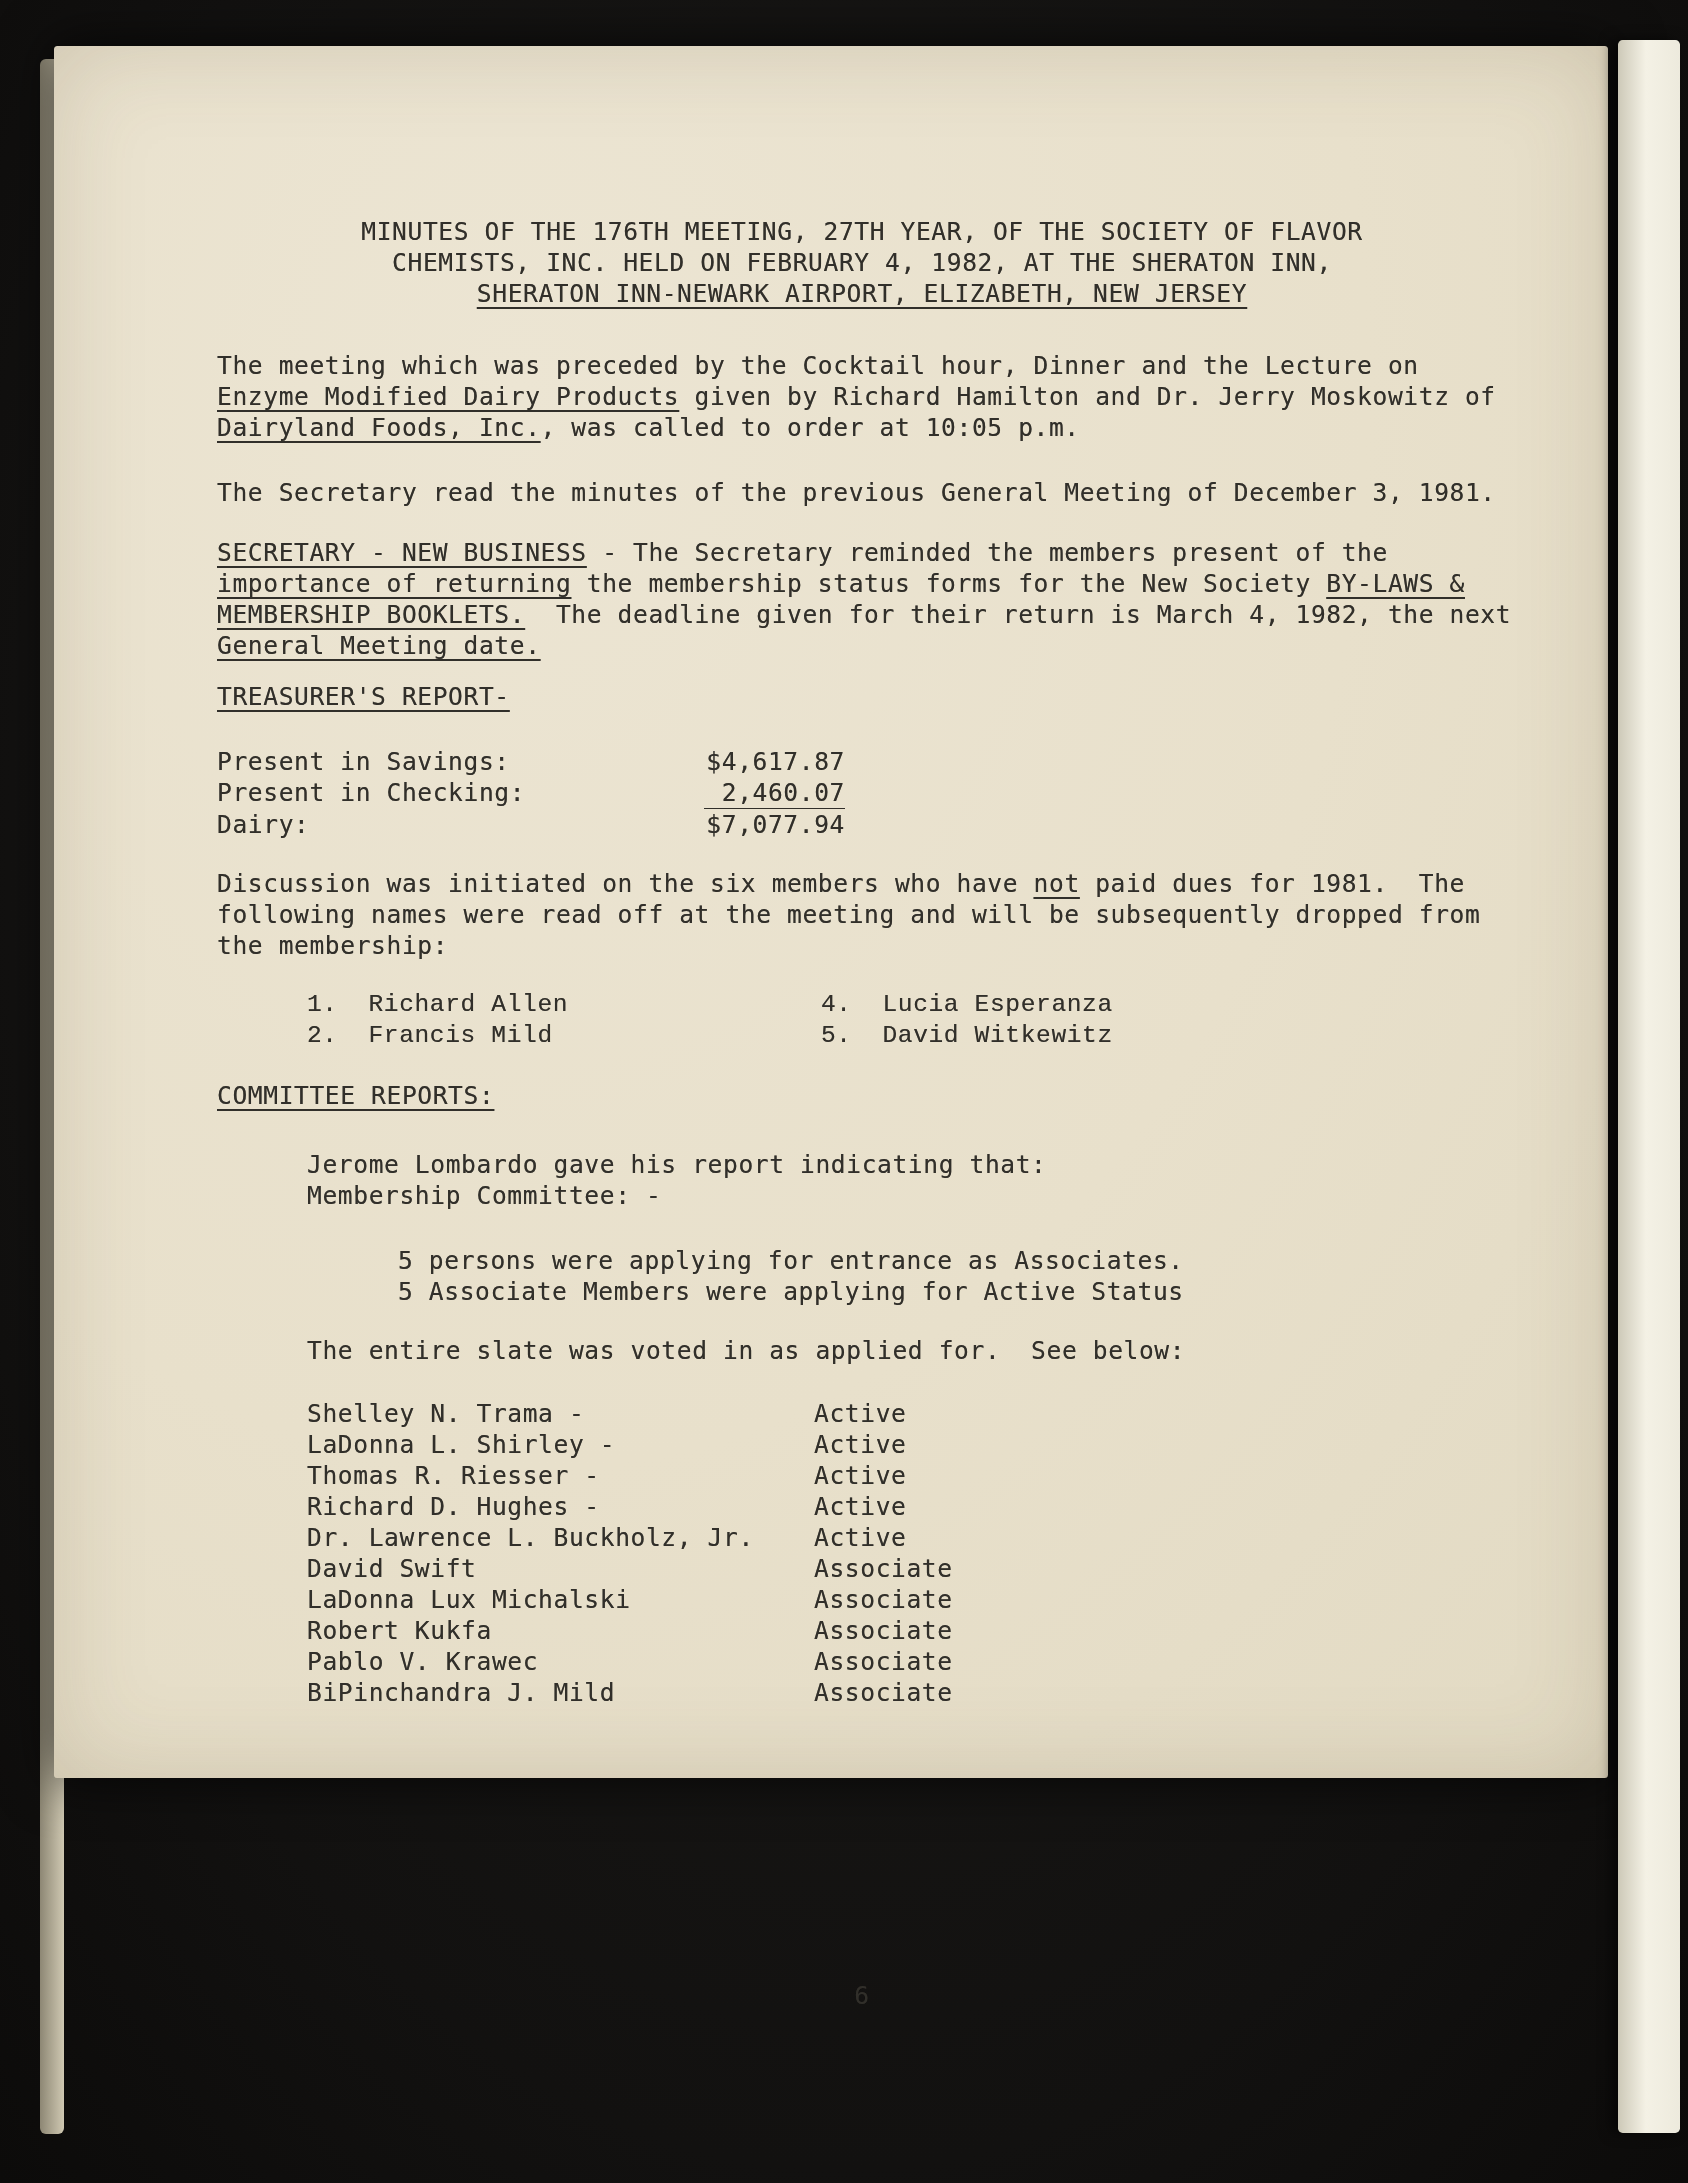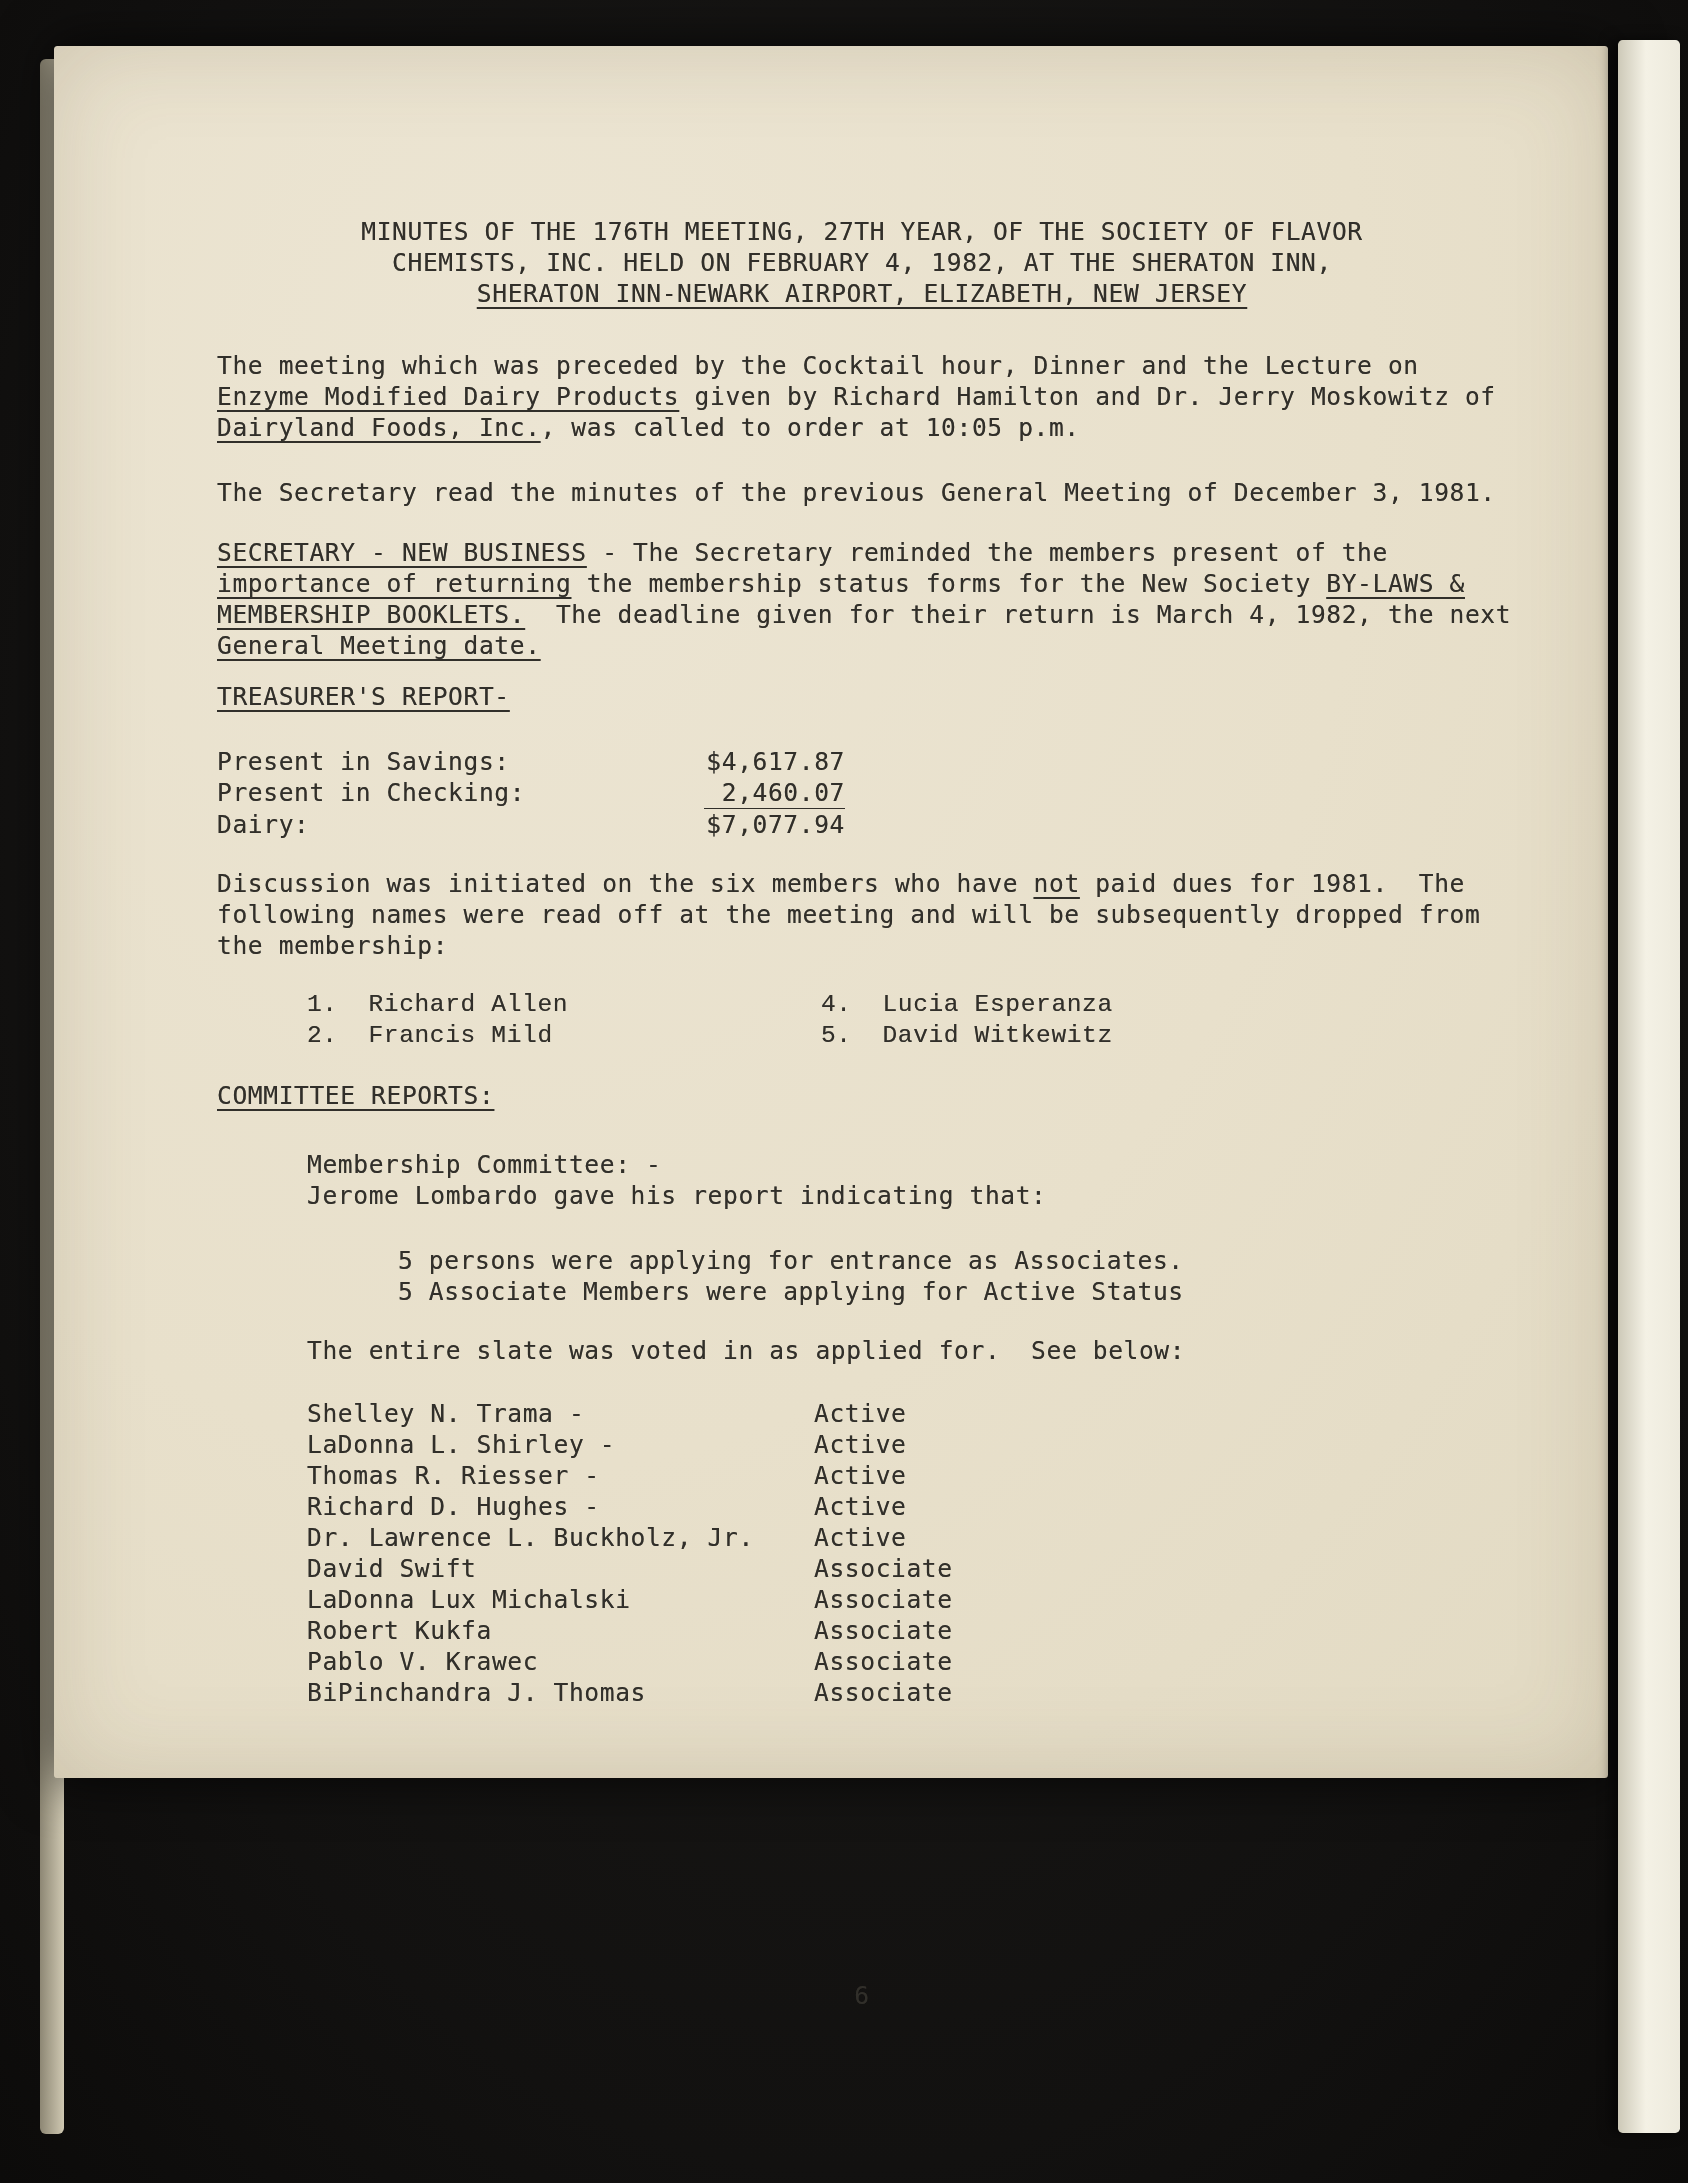--- a/index.html
+++ b/index.html
@@ -150,22 +150,22 @@
             <span class="d-left">2.  Francis Mild</span>
             <span class="t">5.  David Witkewitz</span>
           </div>
       </div>
 
       <div class="committee-heading">
         <div class="line"><span class="t u">COMMITTEE REPORTS:</span></div>
       </div>
 
       <div class="membership-block">
+        <div class="line"><span class="t">Jerome Lombardo gave his report indicating that:</span></div>
         <div class="line"><span class="t">Membership Committee: -</span></div>
-        <div class="line"><span class="t">Jerome Lombardo gave his report indicating that:</span></div>
       </div>
 
       <div class="applying-block">
         <div class="line"><span class="t">5 persons were applying for entrance as Associates.</span></div>
         <div class="line"><span class="t">5 Associate Members were applying for Active Status</span></div>
       </div>
 
       <div class="slate-intro">
         <div class="line"><span class="t">The entire slate was voted in as applied for.  See below:</span></div>
       </div>
@@ -201,21 +201,21 @@
           </div>
         <div class="s-row">
             <span class="s-name">Robert Kukfa</span>
             <span class="t">Associate</span>
           </div>
         <div class="s-row">
             <span class="s-name">Pablo V. Krawec</span>
             <span class="t">Associate</span>
           </div>
         <div class="s-row">
-            <span class="s-name">BiPinchandra J. Thomas</span>
+            <span class="s-name">BiPinchandra J. Mild</span>
             <span class="t">Associate</span>
           </div>
       </div>
 
     </div>
 
     <div class="page-num"><span class="t">6</span></div>
   </div>
 
   <div class="next-page"></div>

